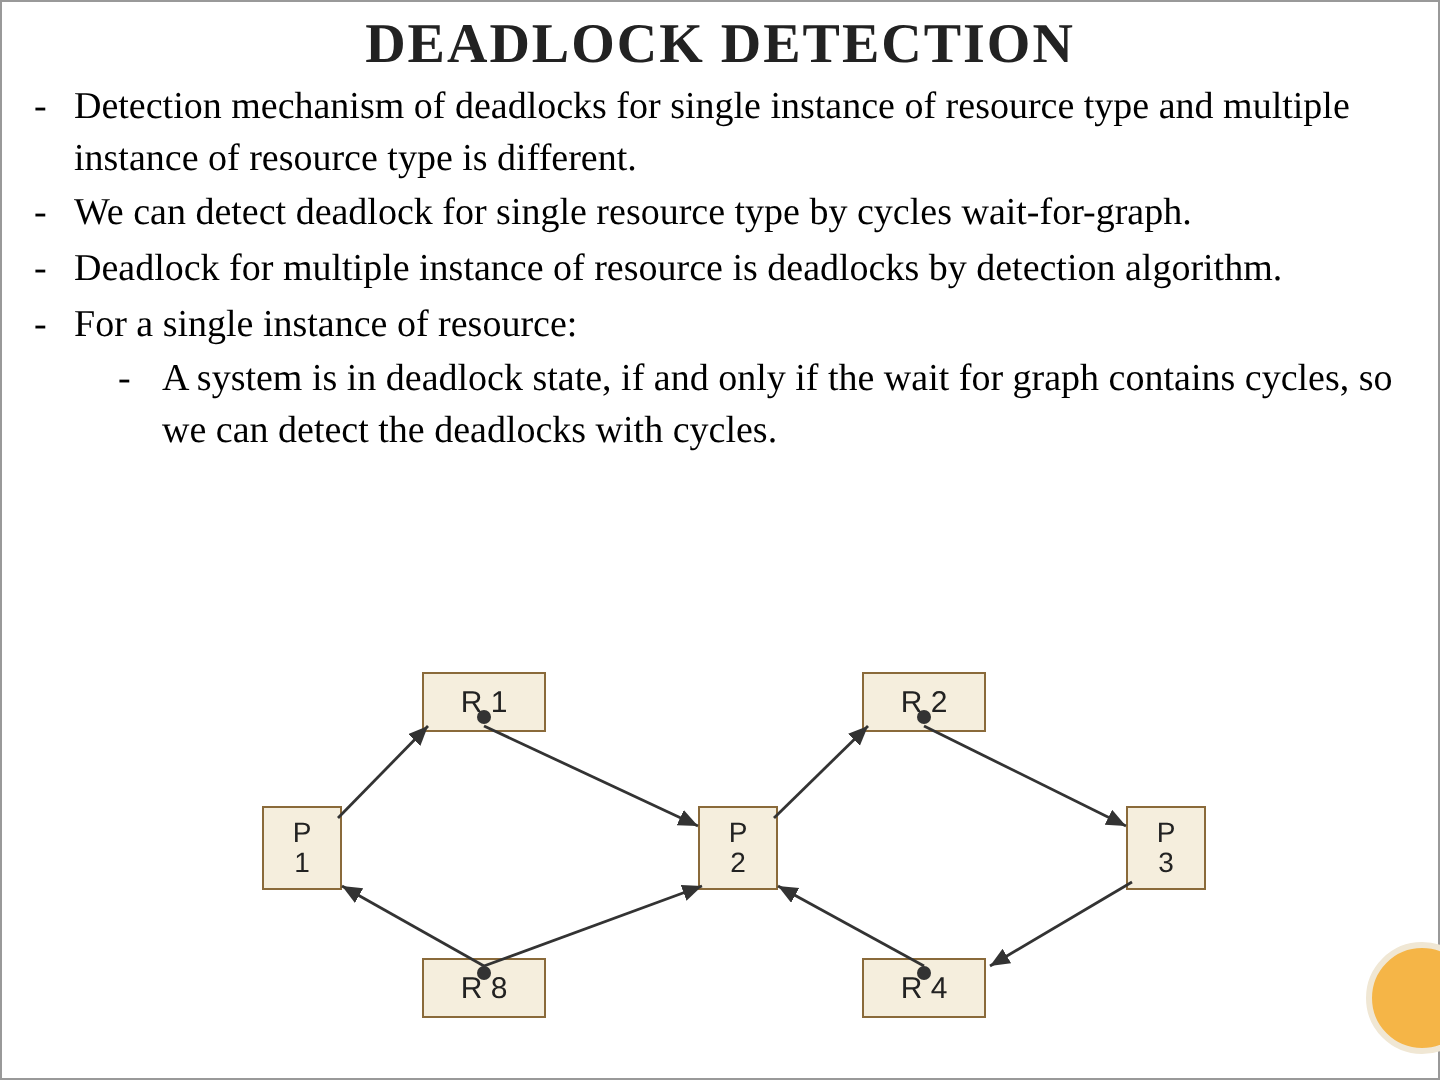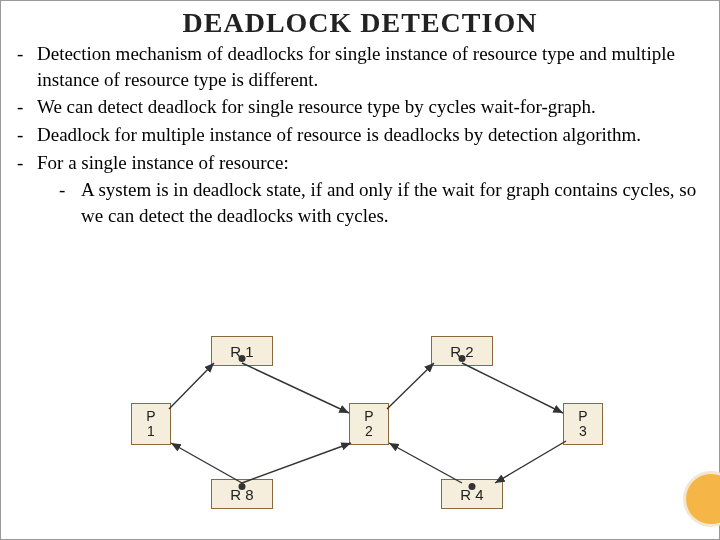--- a/index.html
+++ b/index.html
@@ -172,21 +172,21 @@
     </div>
     <div class="process" style="left:562px; top:72px;">
       <span>P
 3</span>
     </div>
 
     <div class="resource" style="left:210px; top:148px;">
       <span>R 8</span>
       <span class="dot" style="top:3px; bottom:auto;"></span>
     </div>
-    <div class="resource" style="left:440px; top:148px;">
+    <div class="resource" style="left:430px; top:148px;">
       <span>R 4</span>
       <span class="dot" style="top:3px; bottom:auto;"></span>
     </div>
 
     <svg class="arrows">
       <defs>
         <marker id="ah" markerWidth="8" markerHeight="8" refX="7" refY="3" orient="auto">
           <path d="M0,0 L7,3 L0,6 Z" fill="#333"></path>
         </marker>
       </defs>

